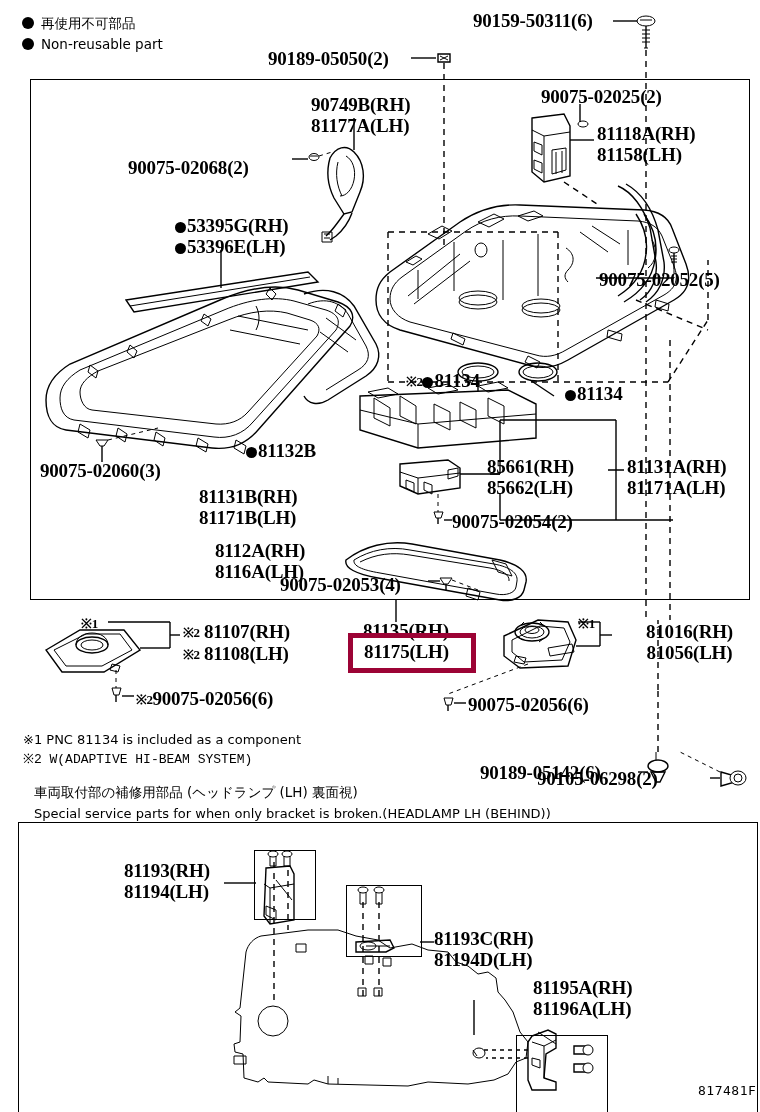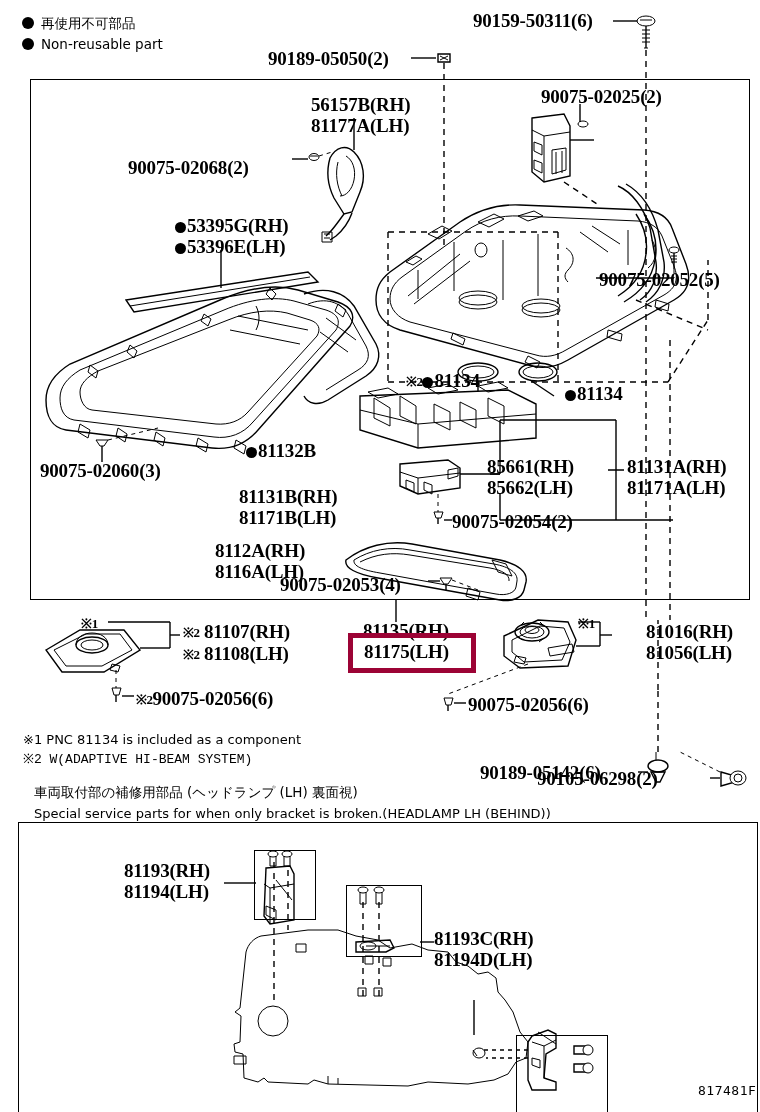--- a/index.html
+++ b/index.html
@@ -447,28 +447,32 @@
     <line class="ln med dashs" x1="520" y1="1058" x2="478" y2="1058"></line>
     <ellipse class="ln thin" cx="471" cy="1053" rx="6" ry="5"></ellipse>
     <path class="ln thin" d="M465 1050 l4 6"></path>
     <line class="ln med" x1="466" y1="1000" x2="466" y2="1035"></line>
 
     <line class="ln med" x1="216" y1="883" x2="248" y2="883"></line>
     <line class="ln med" x1="412" y1="942" x2="426" y2="942"></line>
   </svg>
 
   <div class="pn" style="left:303px;top:94px;">
-    <div>56157B(RH)</div>
+    <div>90749B(RH)</div>
     <div>81177A(LH)</div>
   </div>
 
   <div class="pn" style="left:533px;top:86px;">
     <span>90075-02025(2)</span>
   </div>
 
+  <div class="pn" style="left:589px;top:123px;">
+    <div>81118A(RH)</div>
+    <div>81158(LH)</div>
+  </div>
 
   <div class="pn" style="left:120px;top:157px;font-family:Liberation Serif, serif;">
     <span>90075-02068(2)</span>
   </div>
 
   <div class="pn" style="left:167px;top:215px;">
     <div><span class="dot"></span><span>53395G(RH)</span></div>
     <div><span class="dot"></span><span>53396E(LH)</span></div>
   </div>
 
@@ -485,21 +489,21 @@
   </div>
 
   <div class="pn" style="left:238px;top:440px;">
     <span class="dot"></span><span>81132B</span>
   </div>
 
   <div class="pn" style="left:32px;top:460px;">
     <span>90075-02060(3)</span>
   </div>
 
-  <div class="pn" style="left:191px;top:486px;margin-left:40px;">
+  <div class="pn" style="left:191px;top:486px;">
     <div>81131B(RH)</div>
     <div>81171B(LH)</div>
   </div>
 
   <div class="pn" style="left:479px;top:456px;">
     <div>85661(RH)</div>
     <div>85662(LH)</div>
   </div>
 
   <div class="pn" style="left:619px;top:456px;">
@@ -539,21 +543,21 @@
 
   <div class="highlight" style="left:340px;top:633px;width:128px;height:40px;"></div>
   <div class="pn" style="left:354px;top:641px;background:#fff;padding:0 2px;">
     <span>81175(LH)</span>
   </div>
 
   <div class="pn" style="left:570px;top:613px;font-size:13px;">
     <span>※1</span>
   </div>
 
-  <div class="pn" style="left:638px;top:621px;">
+  <div class="pn" style="left:638px;top:621px;text-align:center;">
     <div>81016(RH)</div>
     <div>81056(LH)</div>
   </div>
 
   <div class="pn" style="left:460px;top:694px;">
     <span>90075-02056(6)</span>
   </div>
 
   <div class="pn" style="left:472px;top:762px;">
     <span>90189-05142(6)</span>
@@ -586,18 +590,22 @@
   <div class="pn" style="left:116px;top:860px;">
     <div>81193(RH)</div>
     <div>81194(LH)</div>
   </div>
 
   <div class="pn" style="left:426px;top:928px;">
     <div>81193C(RH)</div>
     <div>81194D(LH)</div>
   </div>
 
+  <div class="pn" style="left:525px;top:977px;">
+    <div>81195A(RH)</div>
+    <div>81196A(LH)</div>
+  </div>
 
   <div class="code" style="left:690px;top:1083px;">
     <span>817481F</span>
   </div>
 
 </div>
 
 </body></html>

